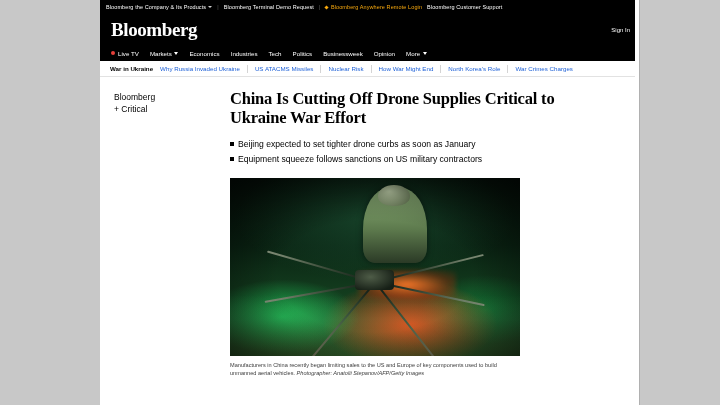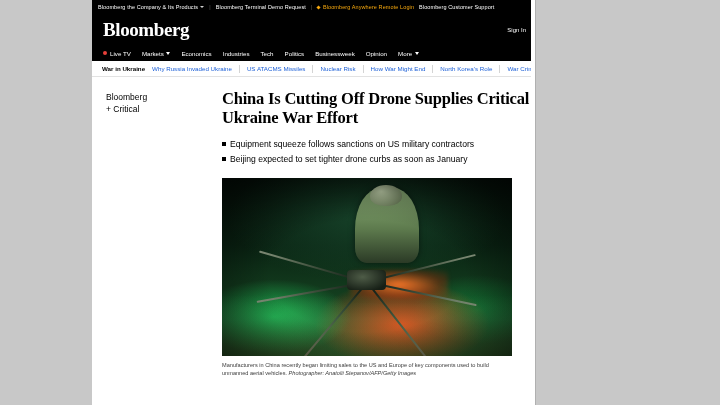--- a/index.html
+++ b/index.html
@@ -11,22 +11,22 @@
     font-family: "Liberation Sans", sans-serif;
   }
   #page {
     position: relative;
     width: 720px; height: 405px;
     background: #c8c8c8;
   }
   
   #browser {
     position: absolute;
-    left: 92px; top: 0;
-    width: 444px; height: 405px;
+    left: 100px; top: 0;
+    width: 540px; height: 405px;
     background: #ffffff;
     overflow: hidden;
     border-right: 1px solid #b0b0b0;
   }
   
   .util-bar {
     background: #000000;
     color: #ffffff;
     height: 14px;
     display: flex;
@@ -369,22 +369,22 @@
       <div class="eyebrow">
         <div>Bloomberg</div>
         <div>+ Critical</div>
       </div>
 
       <div class="article-main">
 
         <h1 class="headline">China Is Cutting Off Drone Supplies Critical to Ukraine War Effort</h1>
 
         <ul class="bullets">
+          <li>Beijing expected to set tighter drone curbs as soon as January</li>
           <li>Equipment squeeze follows sanctions on US military contractors</li>
-          <li>Beijing expected to set tighter drone curbs as soon as January</li>
         </ul>
 
         <div class="figure">
           <div class="photo">
             <div class="p-bg"></div>
             <div class="p-glow-red"></div>
             <div class="p-drone">
               <div class="p-arm" style="transform: rotate(12deg);"></div>
               <div class="p-arm" style="transform: rotate(-14deg);"></div>
               <div class="p-arm" style="transform: rotate(170deg);"></div>

